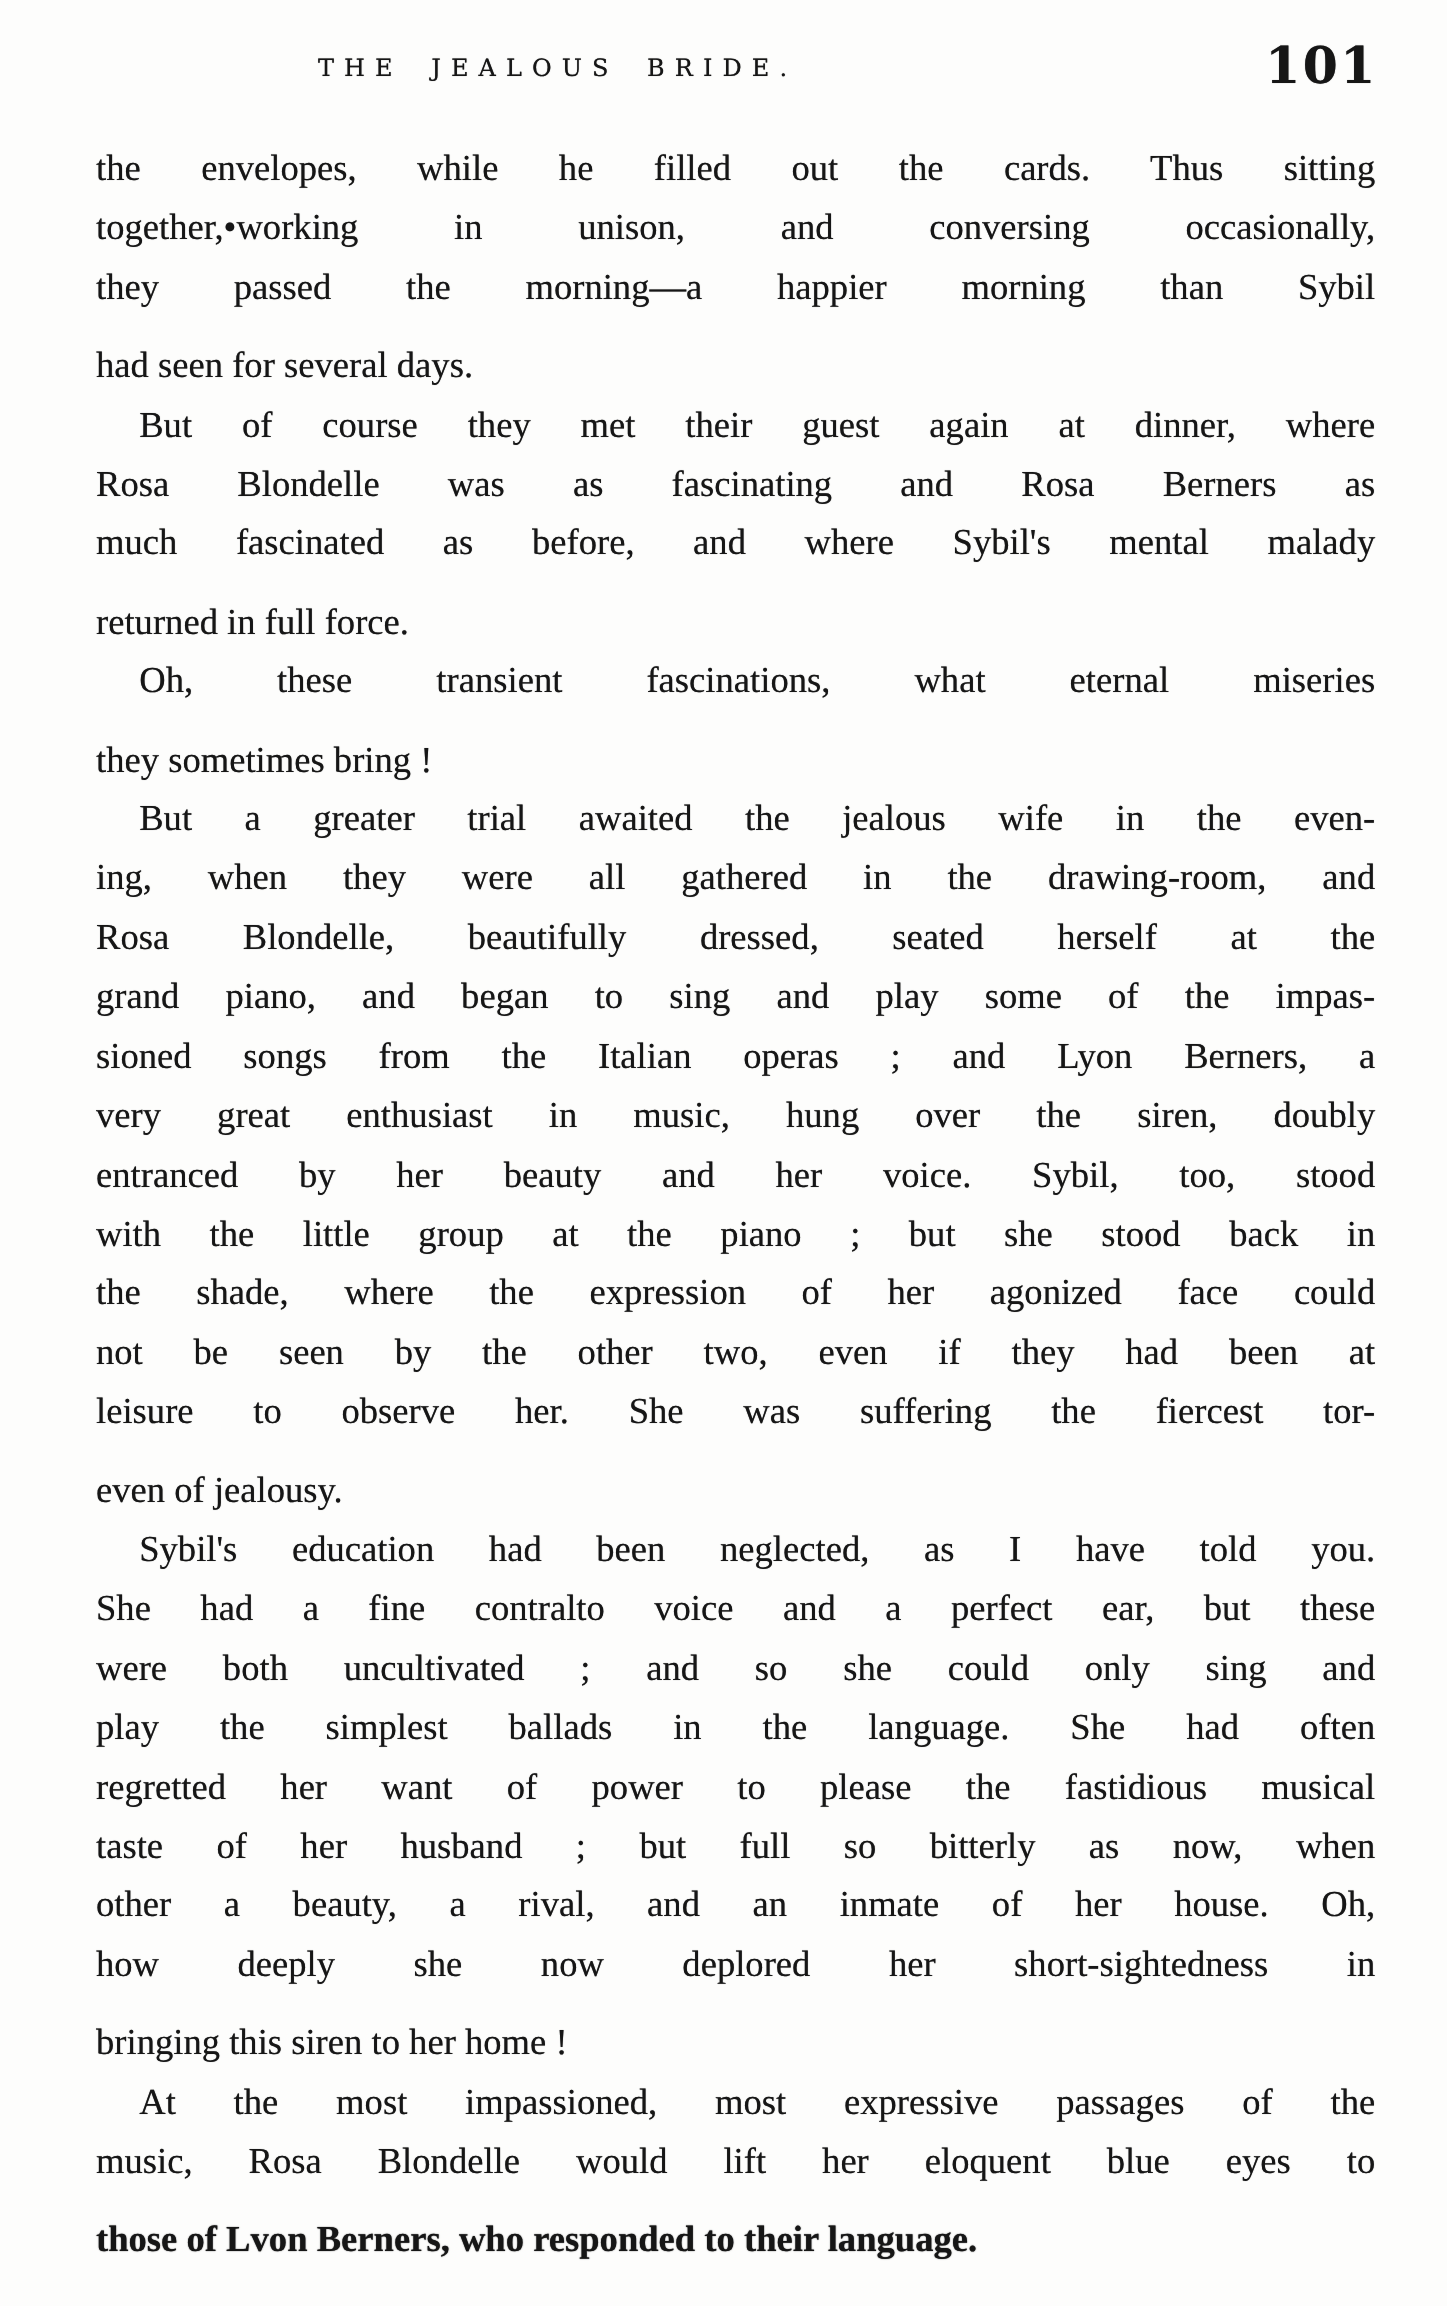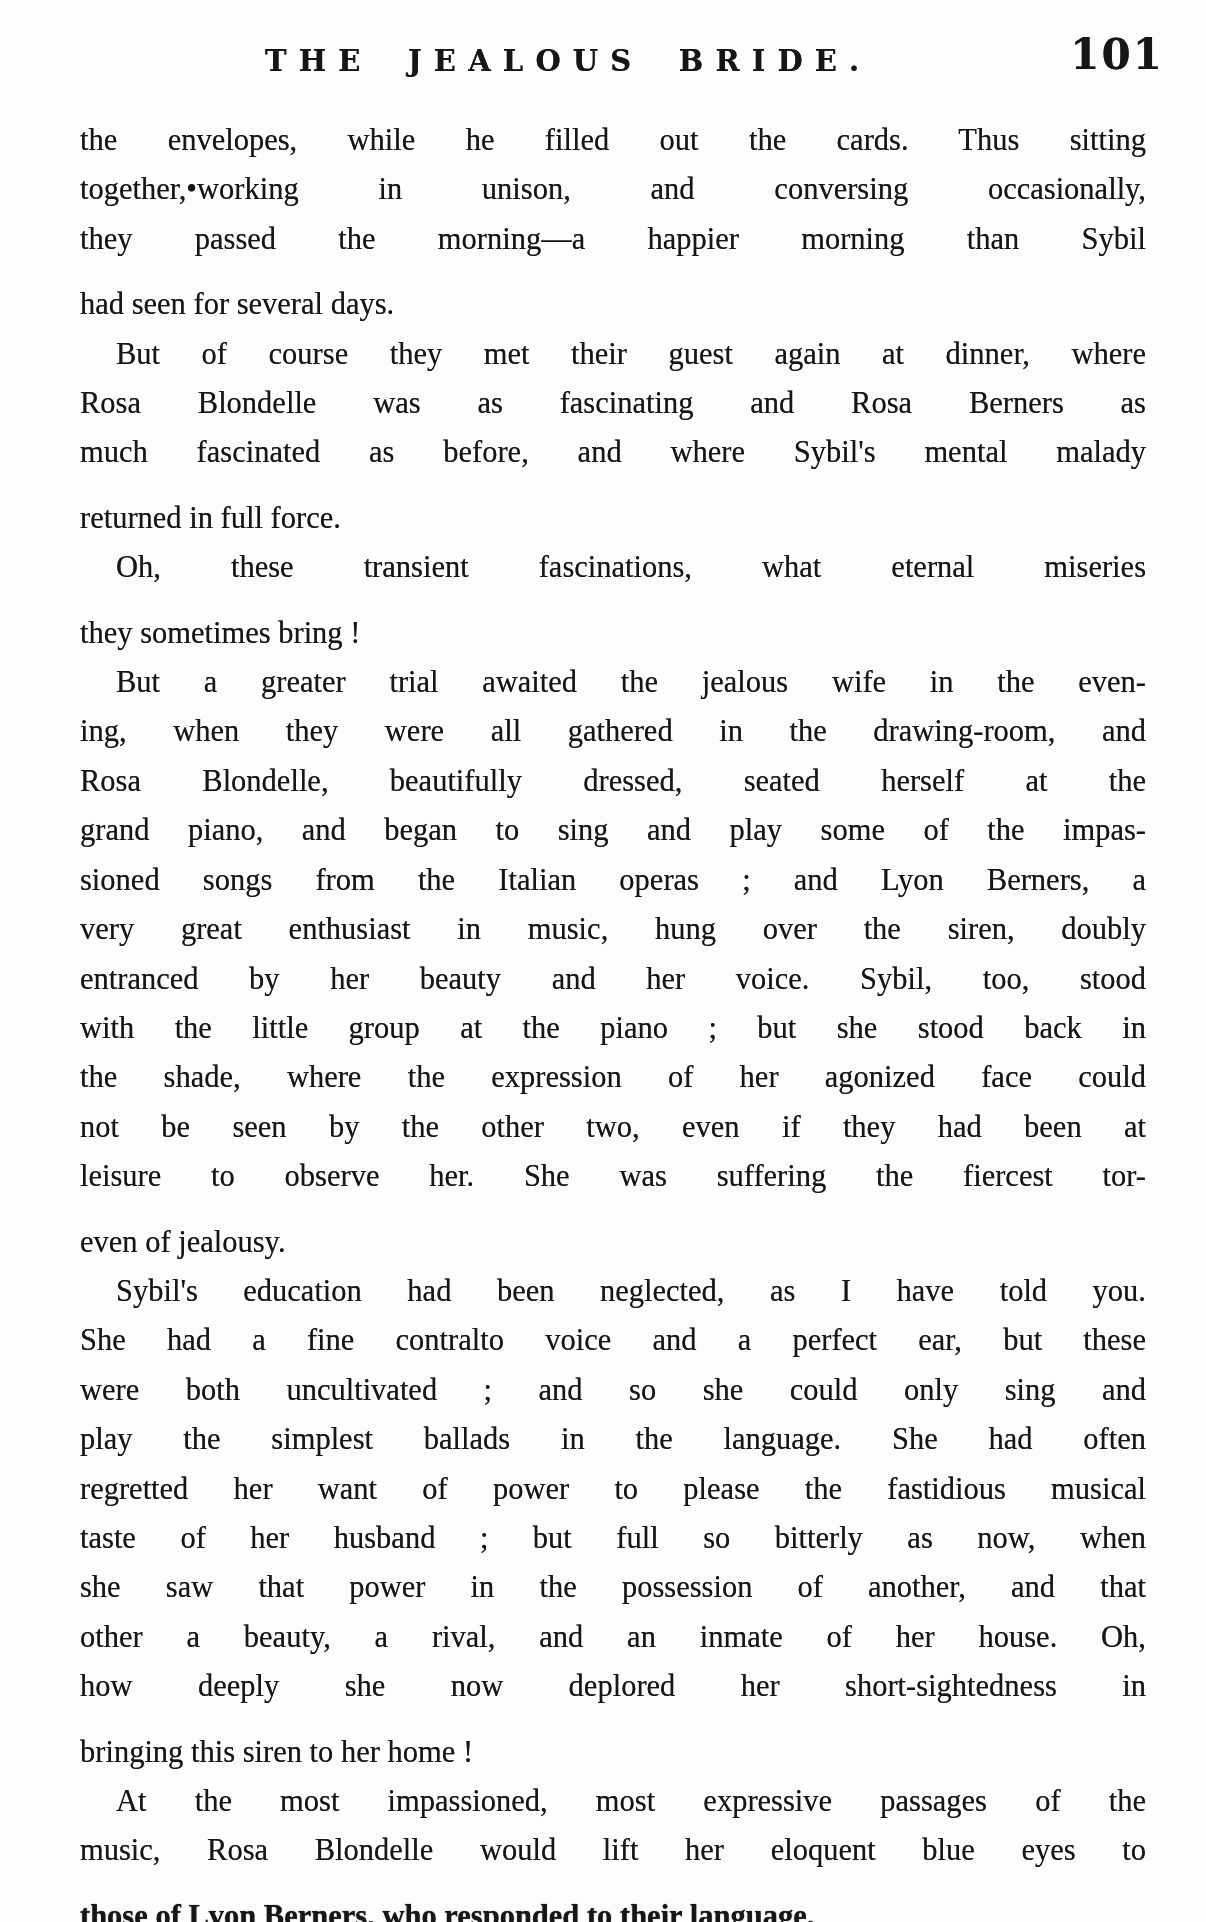--- a/index.html
+++ b/index.html
@@ -11,30 +11,29 @@
   .page {
     position: relative;
     width: 1206px; height: 1922px;
     background: #fdfdfc;
     color: #161616;
     overflow: hidden;
   }
   .header-title {
     position: absolute;
     left: 265px; top: 44px;
-    font-size: 29px;
+    font-size: 20px;
     letter-spacing: 0.42em;
     word-spacing: 0.45em;
     white-space: nowrap;
     text-shadow: 0 0 0.6px rgba(10,10,10,0.75);
-    font-weight: bold;
   }
   .page-number {
     position: absolute;
-    right: 42px; top: 30px;
+    right: 58px; top: 30px;
     font-size: 42px;
     font-weight: bold;
     letter-spacing: 2px;
     text-shadow: 0 0 0.6px rgba(10,10,10,0.75);
   }
   .page-body {
     position: absolute;
     left: 80px; top: 116px;
     width: 1066px;
     font-family: Liberation Serif, serif;
@@ -79,21 +78,20 @@
       <div class="line">the shade, where the expression of her agonized face could</div>
       <div class="line">not be seen by the other two, even if they had been at</div>
       <div class="line">leisure to observe her.  She was suffering the fiercest tor-</div>
       <div class="line last">even of jealousy.</div>
       <div class="line indent">Sybil's education had been neglected, as I have told you.</div>
       <div class="line">She had a fine contralto voice and a perfect ear, but these</div>
       <div class="line">were both uncultivated ; and so she could only sing and</div>
       <div class="line">play the simplest ballads in the language.  She had often</div>
       <div class="line">regretted her want of power to please the fastidious musical</div>
       <div class="line">taste of her husband ; but full so bitterly as now, when</div>
-      <div class="line">she saw that power in the possession of another, and that</div>
       <div class="line">other a beauty, a rival, and an inmate of her house.  Oh,</div>
       <div class="line">how deeply she now deplored her short-sightedness in</div>
       <div class="line last">bringing this siren to her home !</div>
       <div class="line indent">At the most impassioned, most expressive passages of the</div>
       <div class="line">music, Rosa Blondelle would lift her eloquent blue eyes to</div>
       <div class="line last heavy">those of Lvon Berners, who responded to their language.</div>
     </div>
 </div>
 
 </body></html>

